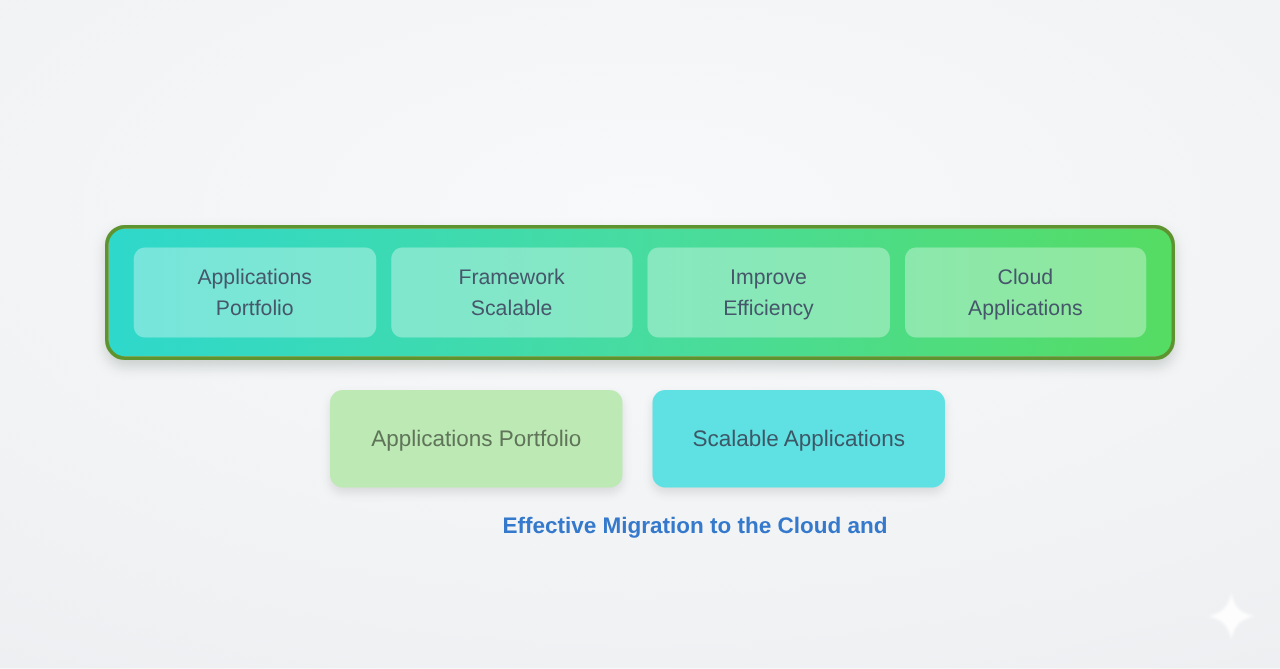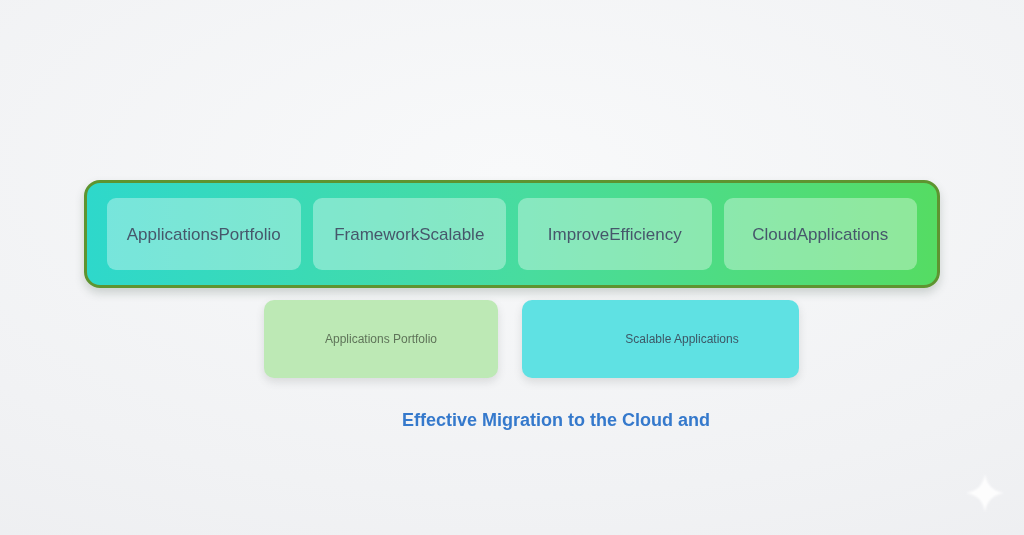--- a/index.html
+++ b/index.html
@@ -56,53 +56,52 @@
     box-shadow: 0 5px 10px rgba(60, 80, 70, 0.22);
     display: flex;
     gap: 12px;
     padding: 15px 20px;
   }
   .bar-item {
     flex: 1;
     background: rgba(255, 255, 255, 0.35);
     border-radius: 9px;
     display: flex;
-    flex-direction: row;
+    flex-direction: column;
     align-items: center;
     justify-content: center;
     text-align: center;
     font-size: 17px;
     line-height: 25px;
     color: #46576b;
   }
 
   
   .secondary-box {
     position: absolute;
-    top: 300px;
+    top: 312px;
     width: 234px;
     height: 78px;
     border-radius: 10px;
     display: flex;
     align-items: center;
     justify-content: center;
     text-align: center;
-    font-size: 12px;
+    font-size: 18px;
     box-shadow: 0 4px 8px rgba(80, 90, 90, 0.16);
   }
   .box-green {
     left: 264px;
     background: #bde9b5;
     color: #5f7459;
   }
   .box-cyan {
     left: 522px;
     background: #5fe1e3;
     color: #3d5766;
-    padding-left: 43px;
   }
 
   
   .caption {
     position: absolute;
     top: 409px;
     left: 0;
     width: 1016px;
     text-align: center;
     font-size: 18px;

